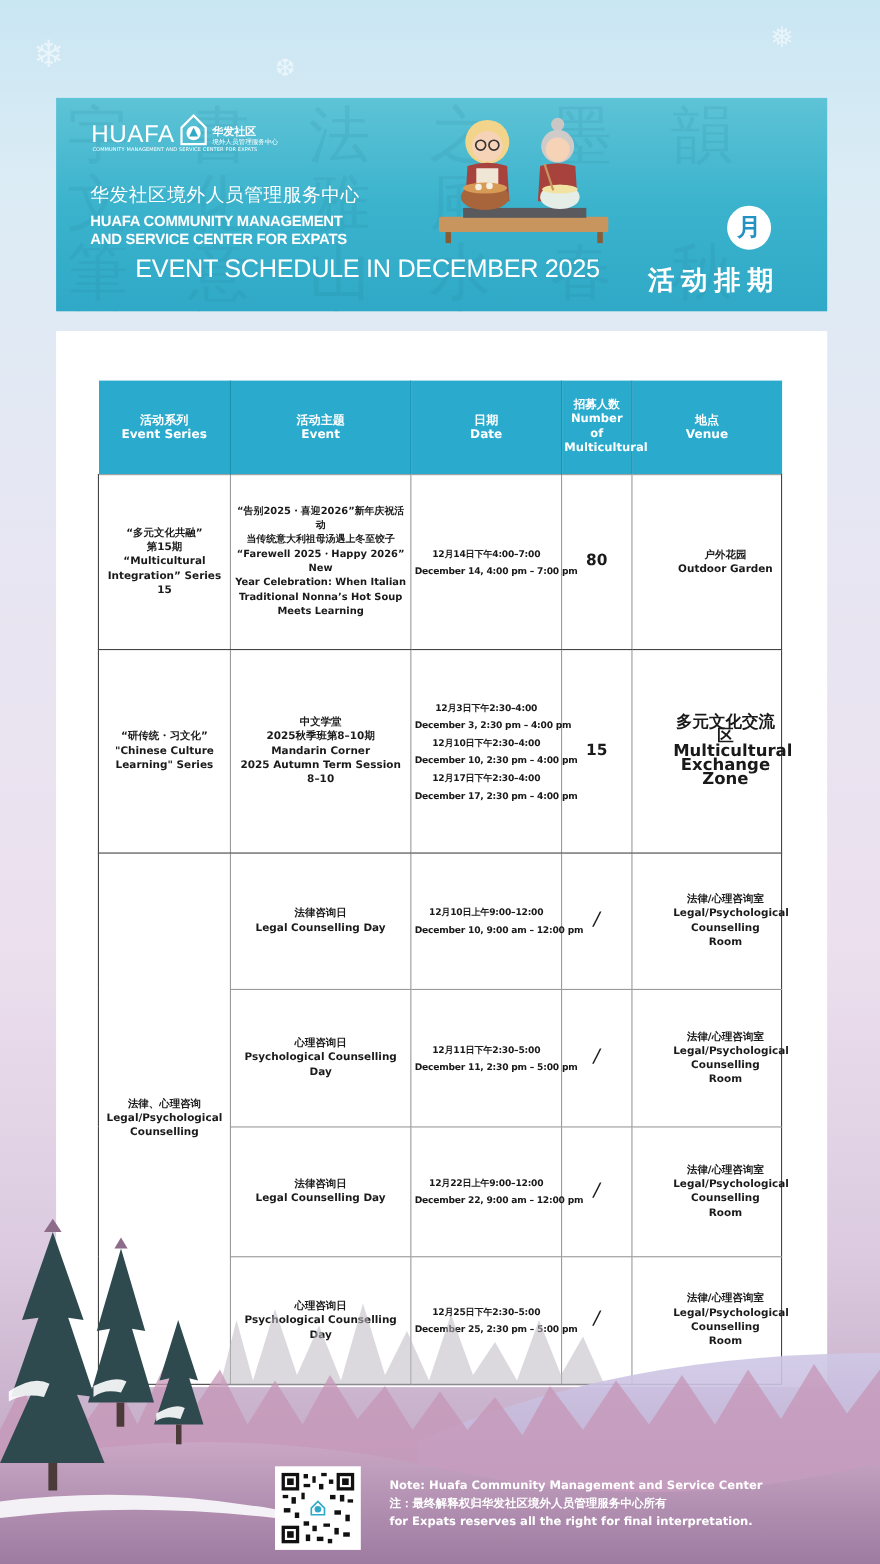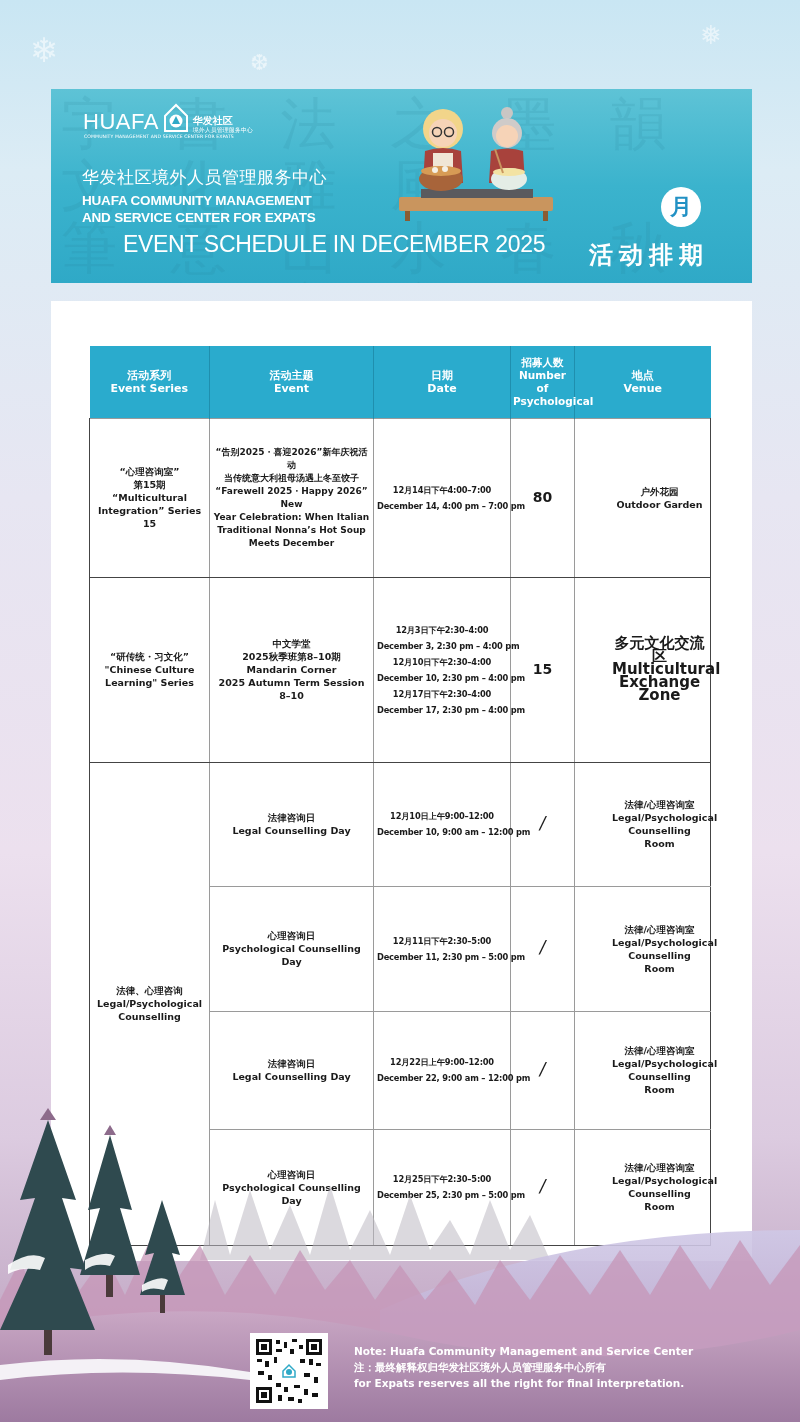--- a/index.html
+++ b/index.html
@@ -52,21 +52,21 @@
   
   .card { position: absolute; left: 51px; top: 301px; width: 701px; height: 960px; background: #fff; }
 
   
   .sched {
     position: absolute; left: 89px; top: 346px; width: 621px;
     border-collapse: collapse; table-layout: fixed;
   }
   .sched th {
     background: #2aabcd; color: #fff; font-weight: bold; font-size: 11px; line-height: 13px;
-    height: 72px; border-right: 1px solid #1f8fae; text-align: center; vertical-align: middle; padding: 0 2px;
+    height: 85px; border-right: 1px solid #1f8fae; text-align: center; vertical-align: middle; padding: 0 2px;
   }
   .sched th:last-child { border-right: none; }
   .sched td {
     border: 1px solid #9a9a9a; text-align: center; vertical-align: middle;
     font-size: 9.5px; line-height: 13px; font-weight: bold; color: #1a1a1a; padding: 0 3px;
     background: transparent;
   }
   .sched tr.row-main td { border-bottom: 1.5px solid #444; text-align: center; }
   .sched td.col-first { border-left: 1.5px solid #444; }
   .sched td.col-last { border-right: 1.5px solid #444; padding-left: 37px; }
@@ -167,44 +167,44 @@
         <span class="cell-line">活动主题</span>
         <span class="cell-line">Event</span>
       </th>
       <th>
         <span class="cell-line">日期</span>
         <span class="cell-line">Date</span>
       </th>
       <th style="font-size:10.5px;">
         <span class="cell-line">招募人数</span>
         <span class="cell-line">Number of</span>
-        <span class="cell-line">Psychological</span>
+        <span class="cell-line">Multicultural</span>
       </th>
       <th>
         <span class="cell-line">地点</span>
         <span class="cell-line">Venue</span>
       </th>
     </tr>
   </thead>
   <tbody>
 
     <tr class="row-main" style="height:159px;">
       <td class="col-first">
-        <span class="cell-line">“心理咨询室”</span>
+        <span class="cell-line">“多元文化共融”</span>
         <span class="cell-line">第15期</span>
         <span class="cell-line">“Multicultural</span>
         <span class="cell-line">Integration” Series 15</span>
       </td>
       <td style="font-size:9px;">
         <span class="cell-line">“告别2025・喜迎2026”新年庆祝活动</span>
         <span class="cell-line">当传统意大利祖母汤遇上冬至饺子</span>
         <span class="cell-line">“Farewell 2025・Happy 2026” New</span>
         <span class="cell-line">Year Celebration: When Italian</span>
         <span class="cell-line">Traditional Nonna’s Hot Soup</span>
-        <span class="cell-line">Meets December</span>
+        <span class="cell-line">Meets Learning</span>
       </td>
       <td>
         <span class="cell-line date-line">12月14日下午4:00–7:00</span>
         <span class="cell-line date-line">December 14, 4:00 pm – 7:00 pm</span>
       </td>
       <td><span class="num">80</span></td>
       <td class="col-last">
         <span class="cell-line">户外花园</span>
         <span class="cell-line">Outdoor Garden</span>
       </td>

